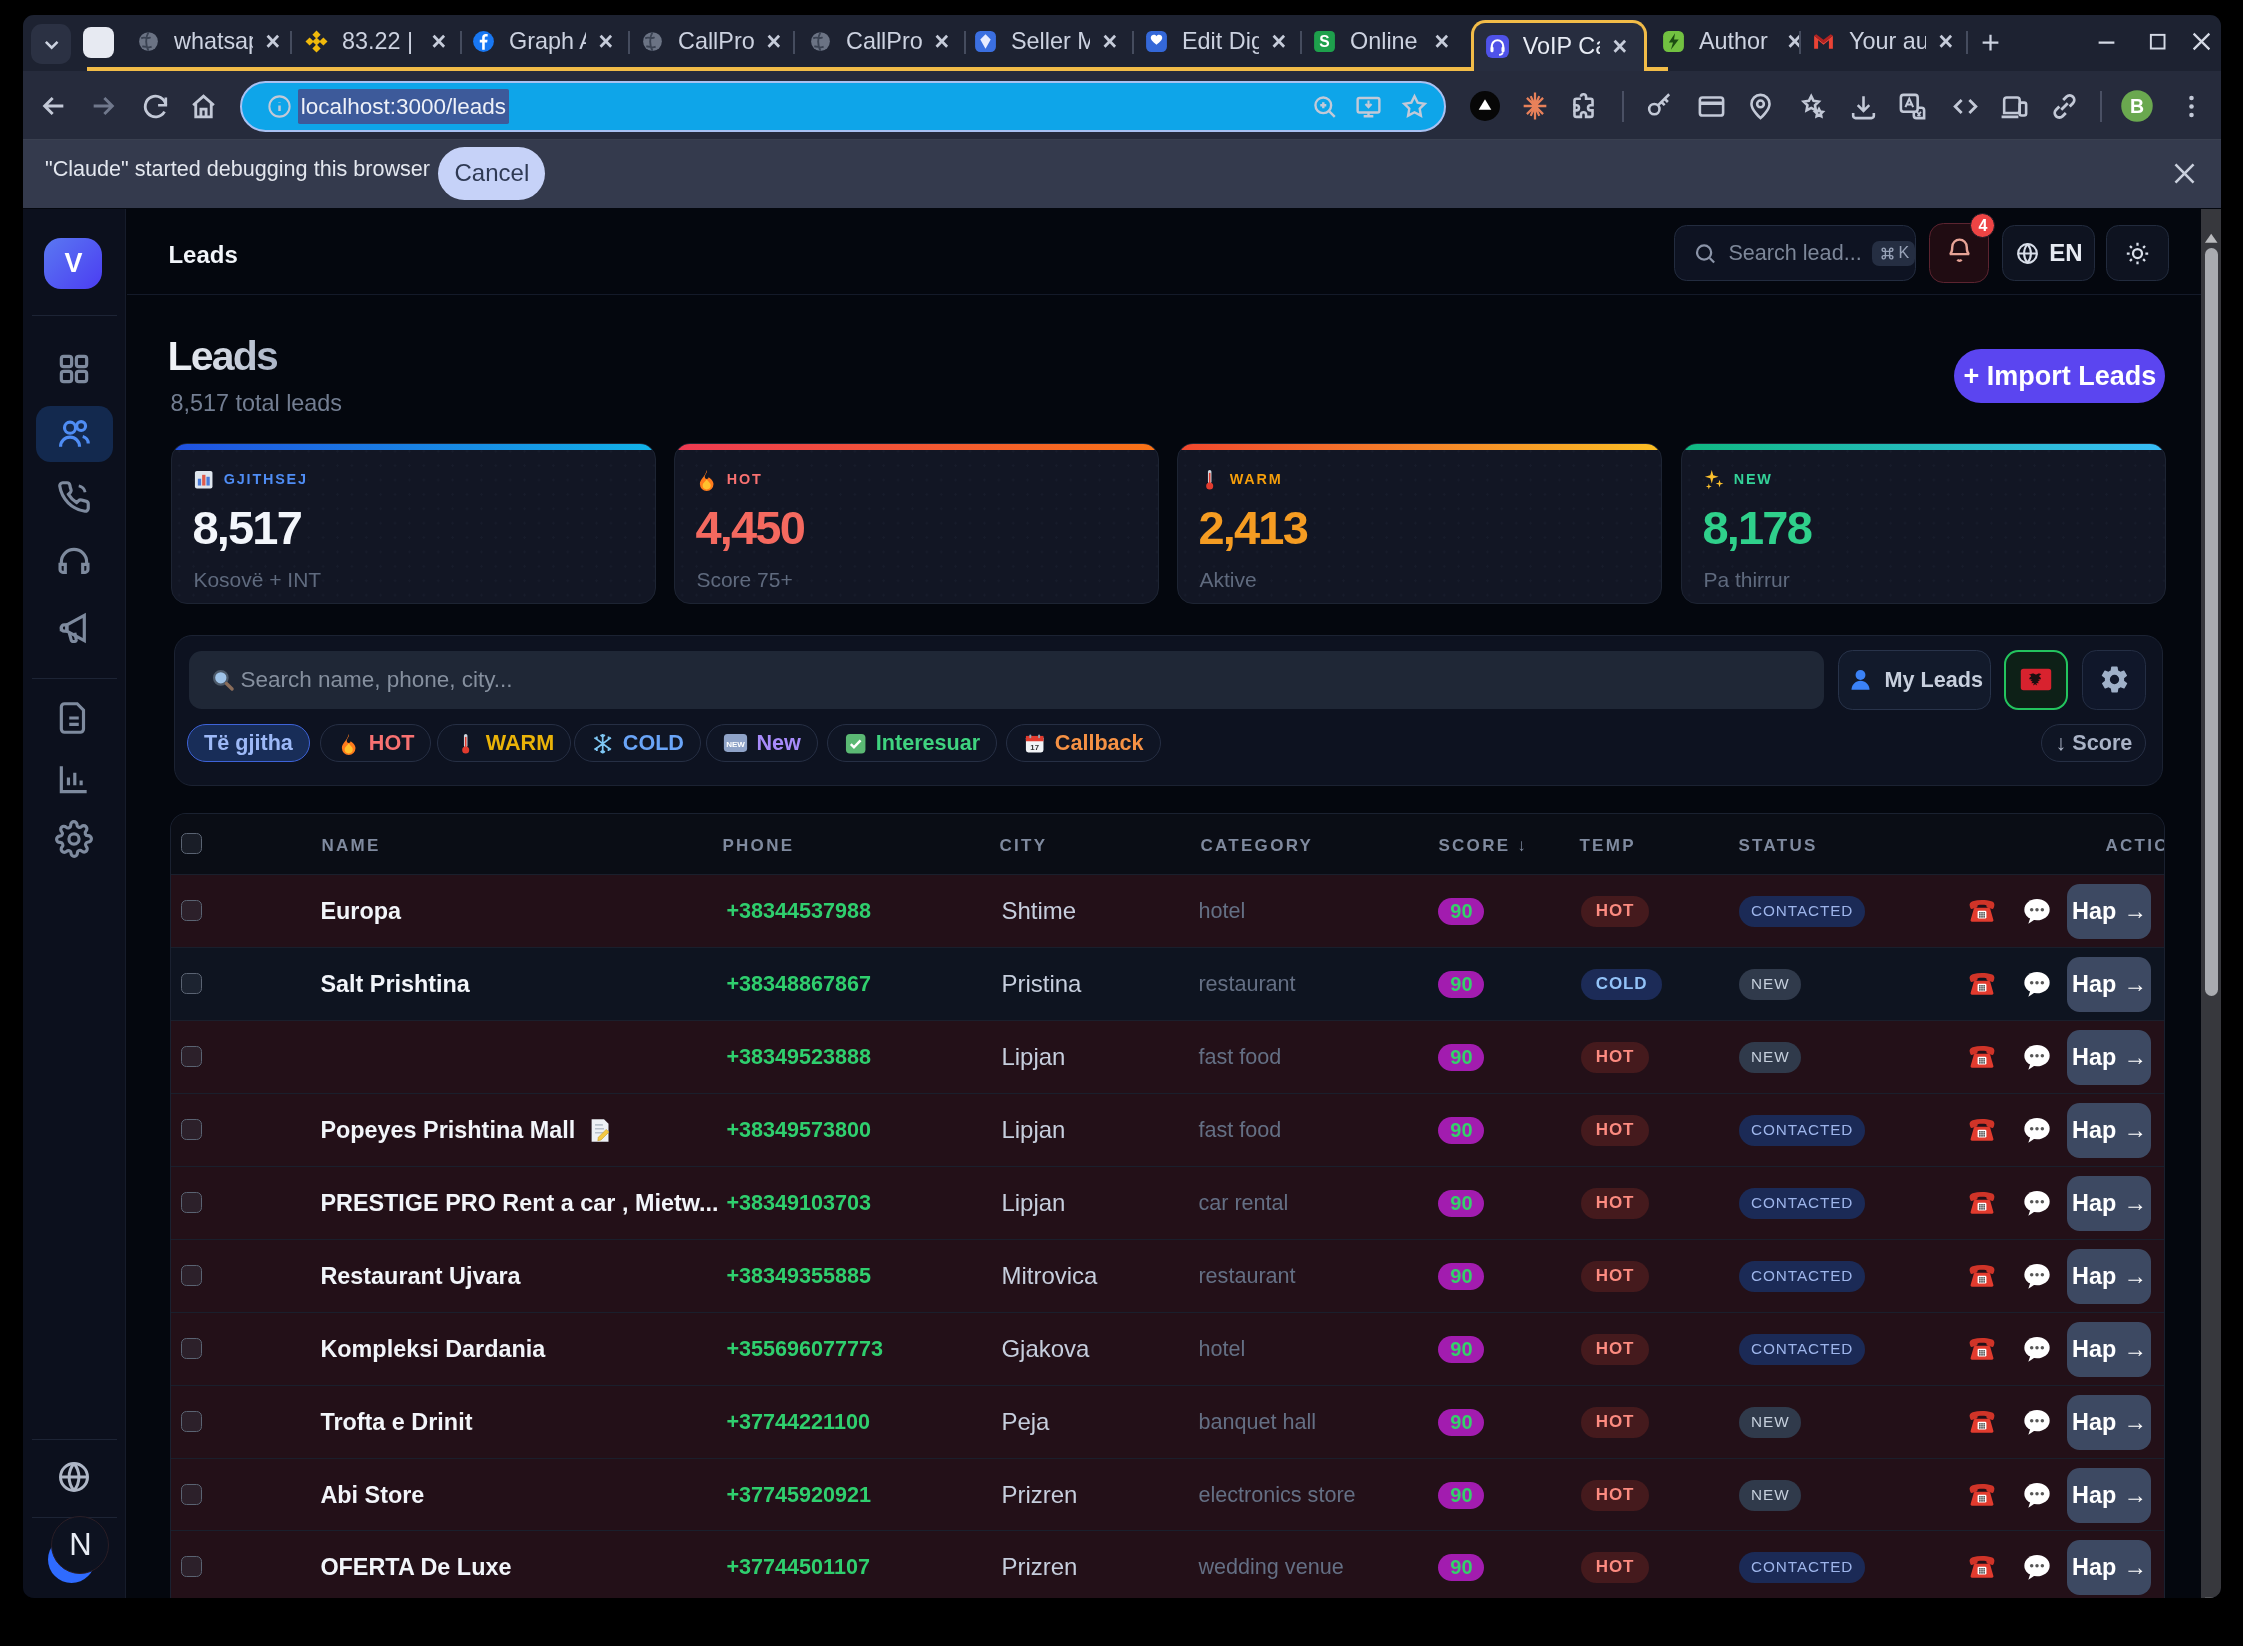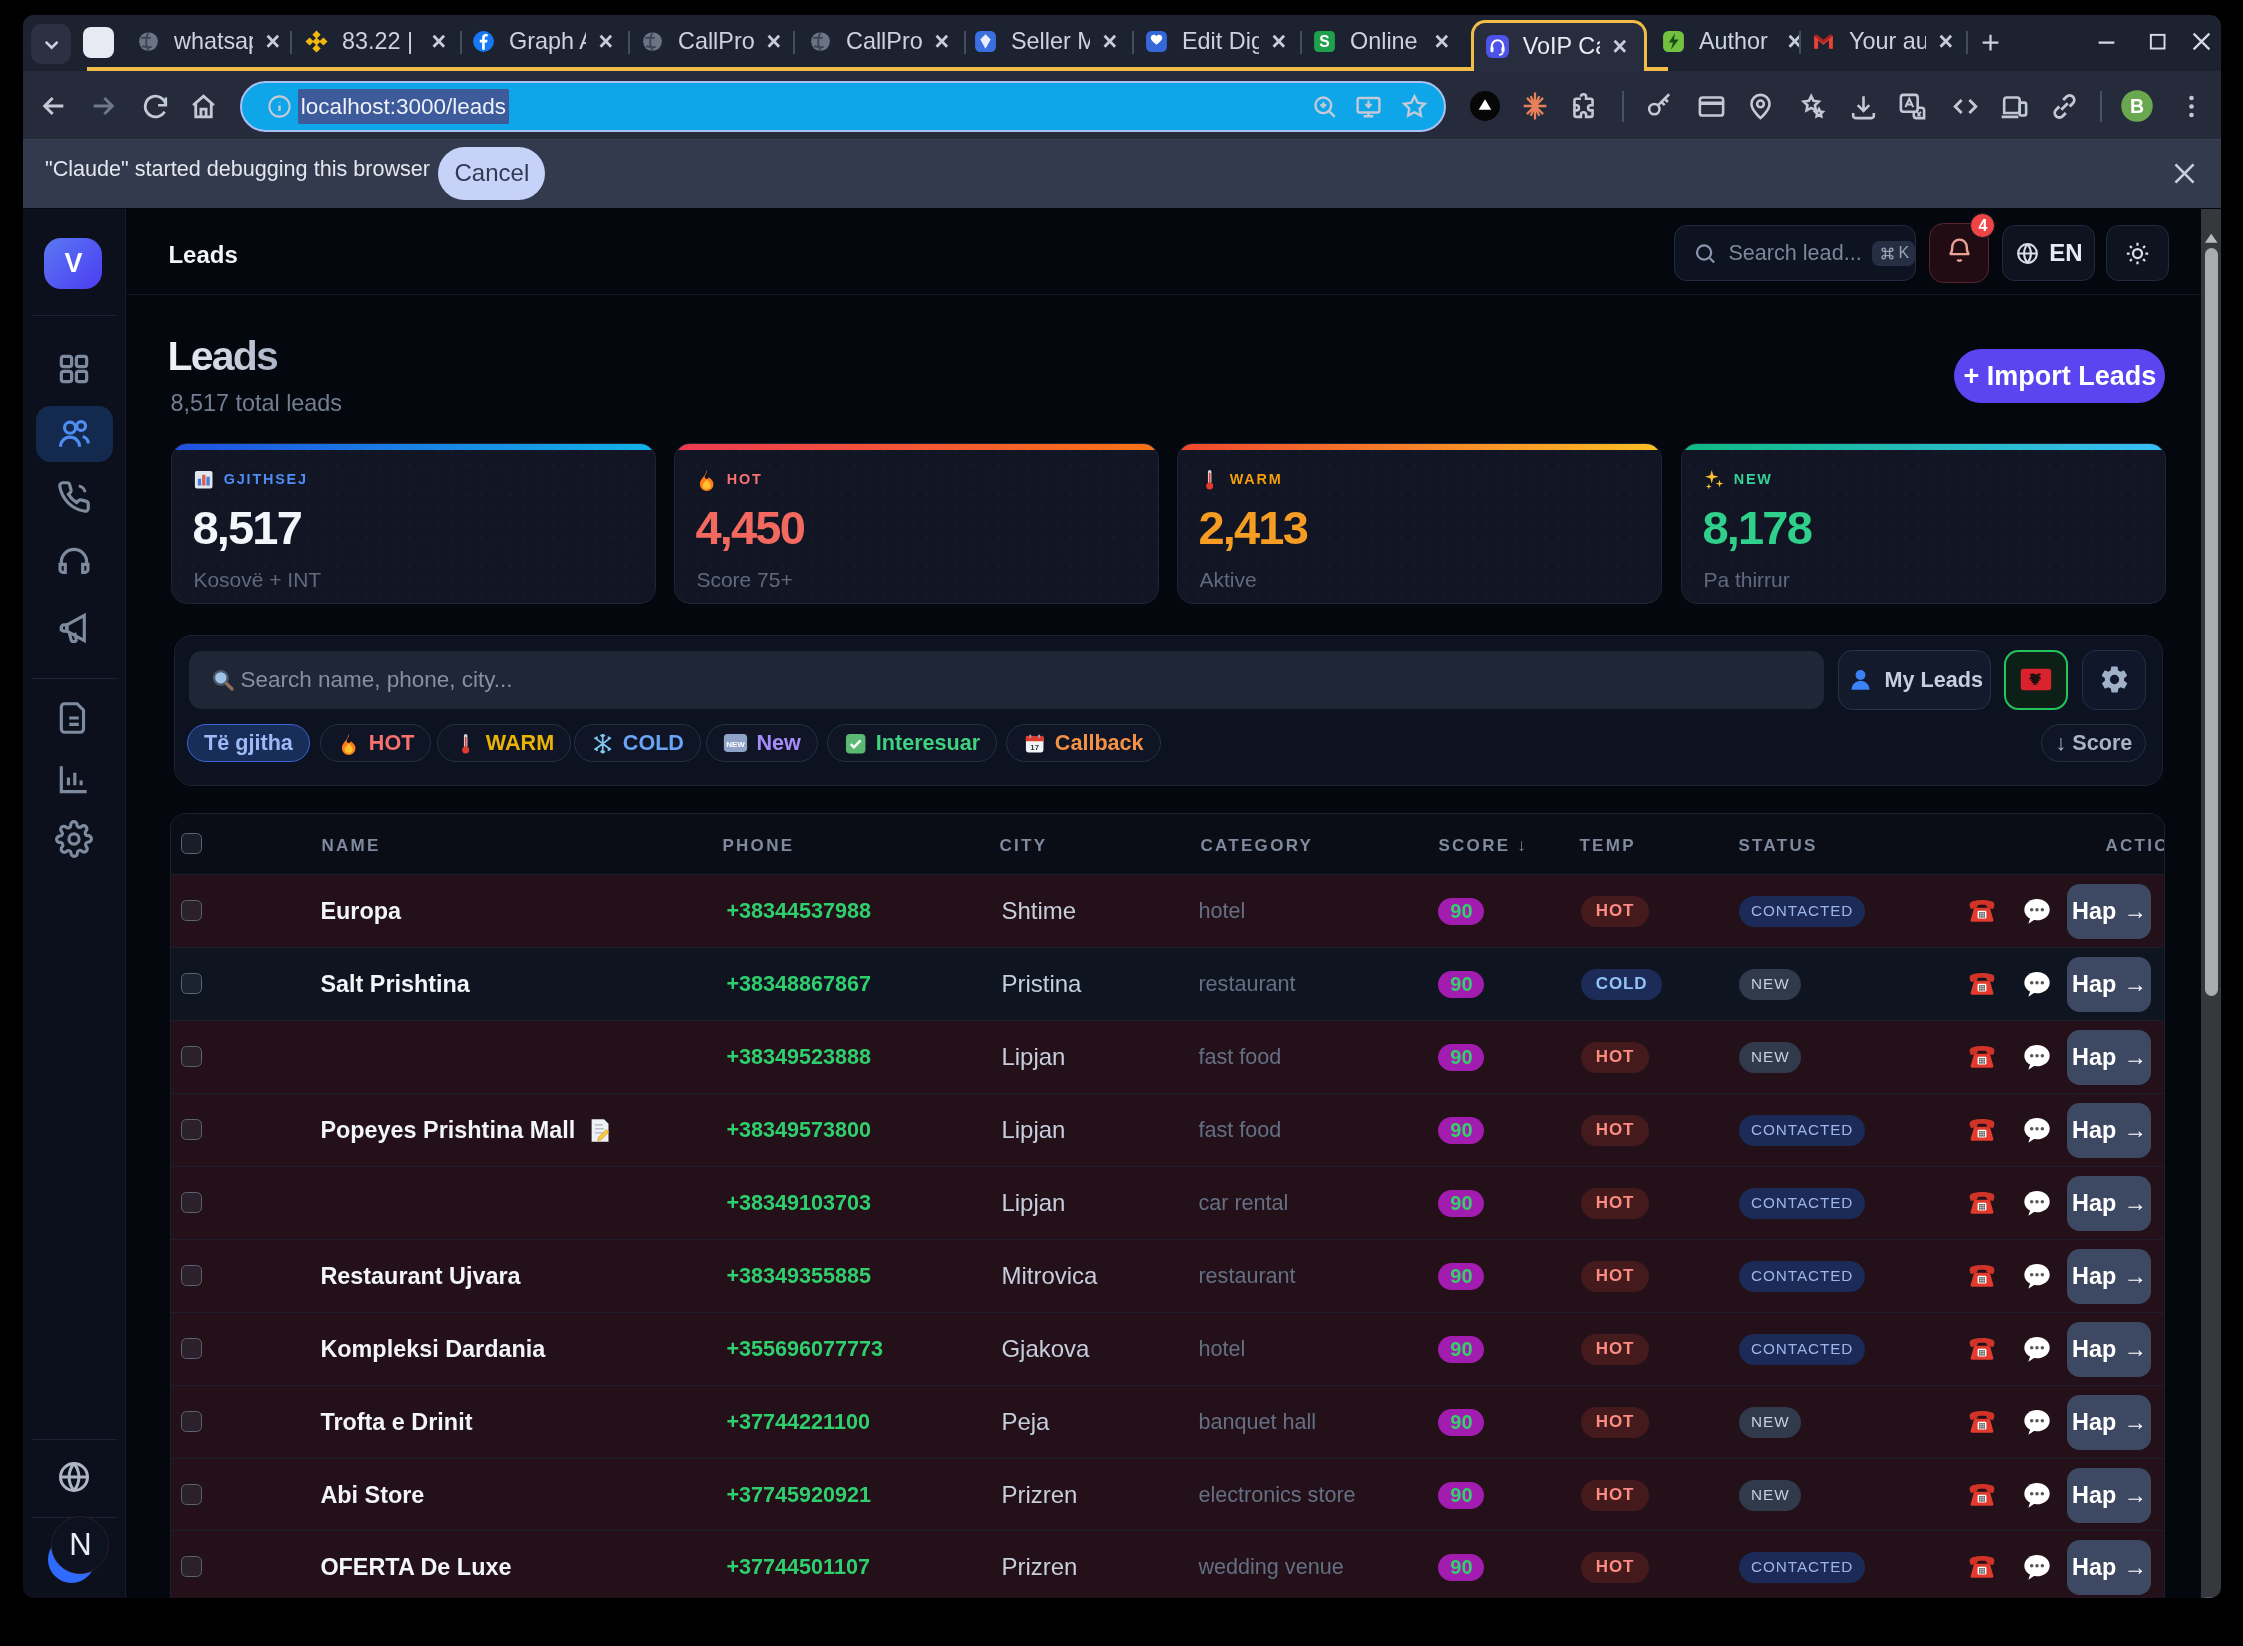--- a/index.html
+++ b/index.html
@@ -774,20 +774,23 @@
                   <path d="M7 17l-1.5 4.5L11 18z" fill="#fff"></path>
                   <circle cx="8" cy="11" r="1.3" fill="#555"></circle>
                   <circle cx="12" cy="11" r="1.3" fill="#555"></circle>
                   <circle cx="16" cy="11" r="1.3" fill="#555"></circle>
                 </svg>
               </div>
   <div class="hap">Hap <span style="font-weight:normal;">→</span></div>
 </div>
           <div class="row hot" style="top:352px;">
   <div class="cb" style="position:absolute; left:10px; top:25px;"></div>
+  <div class="cell" style="left:149px;">
+                <span class="name">PRESTIGE PRO Rent a car , Mietw...</span>
+              </div>
   <div class="cell" style="left:555px;">
                 <span class="phone">+38349103703</span>
               </div>
   <div class="cell" style="left:830px;">
                 <span class="city">Lipjan</span>
               </div>
   <div class="cell" style="left:1027px;">
                 <span class="cat">car rental</span>
               </div>
   <div class="cell" style="left:1267px;">

